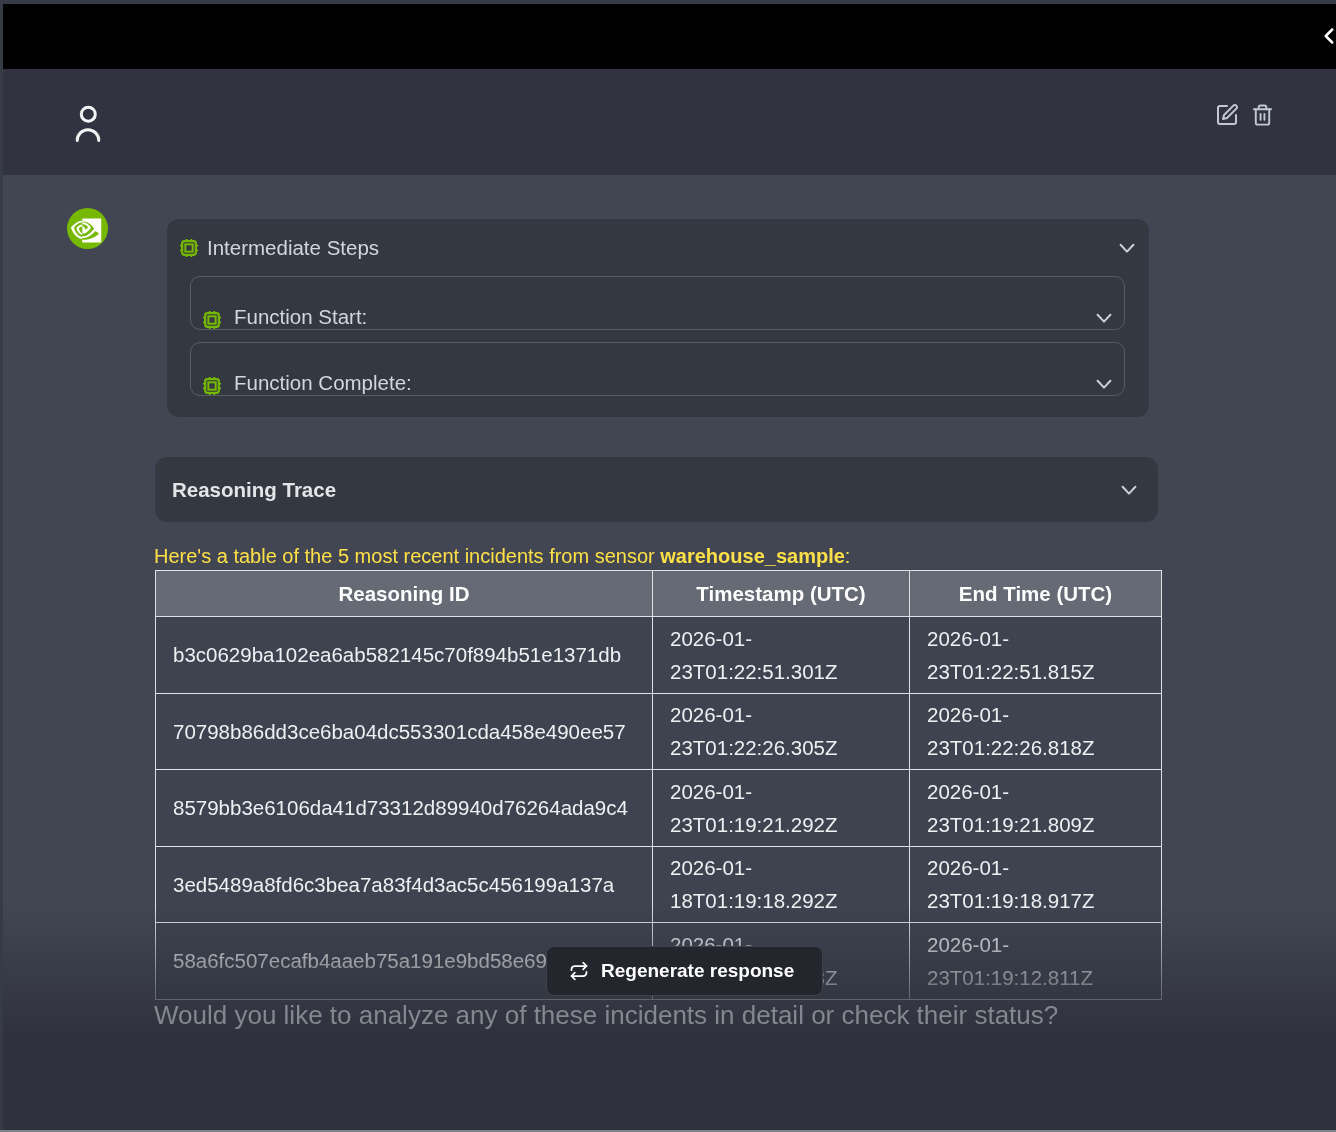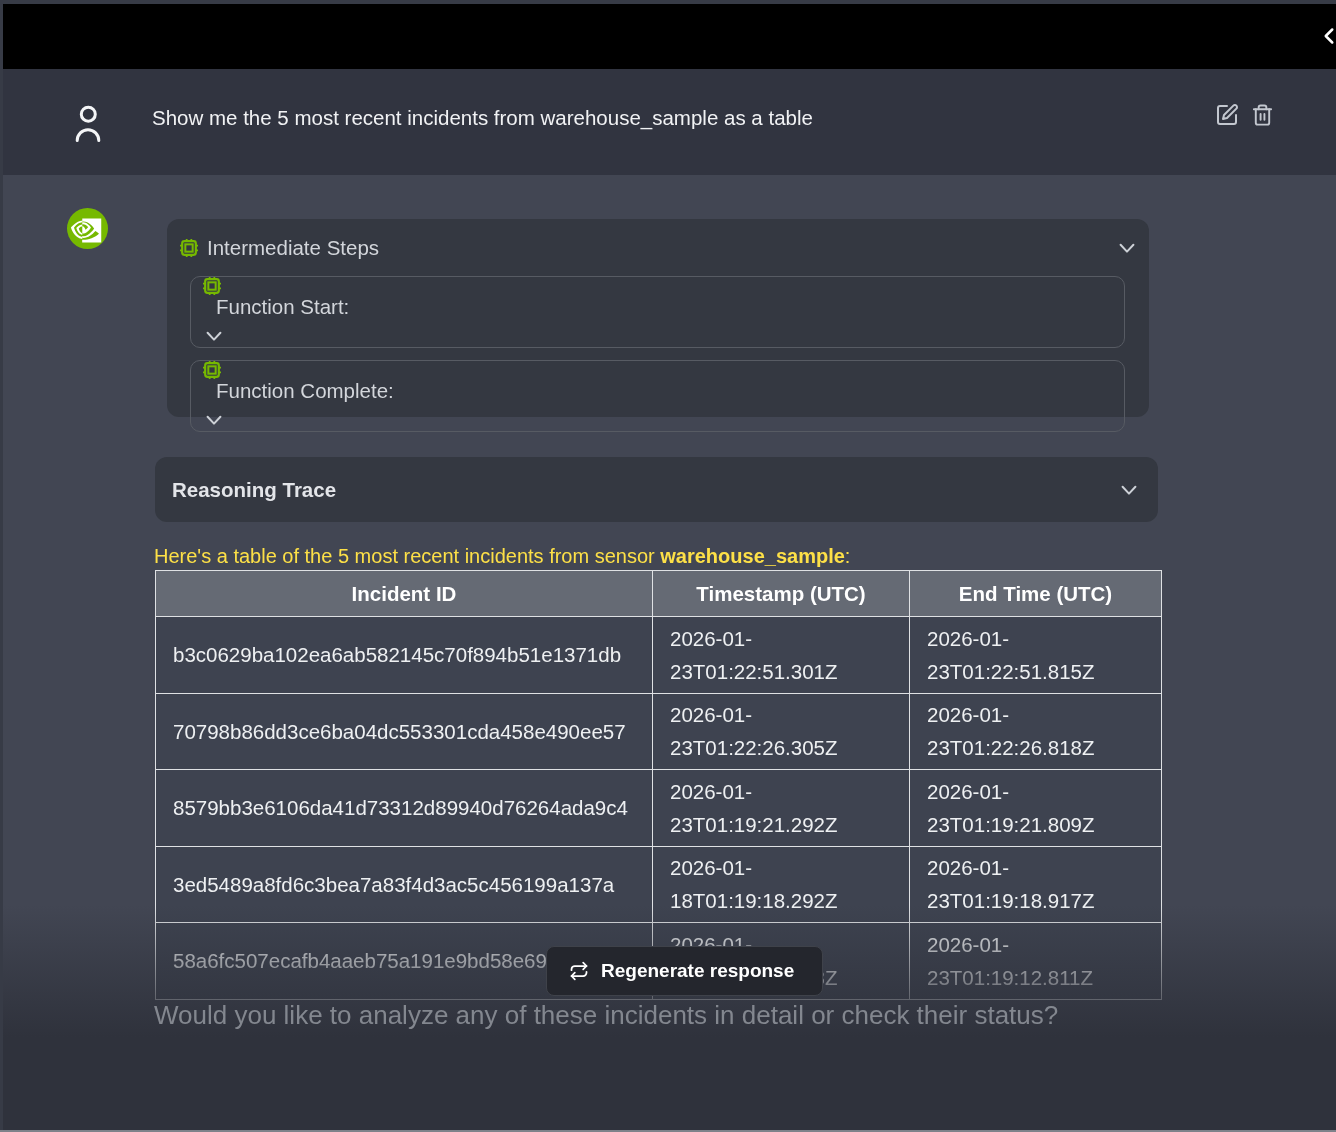--- a/index.html
+++ b/index.html
@@ -24,22 +24,22 @@
 
   
   #nv-avatar { position:absolute; left:64px; top:204px; width:41px; height:41px; }
 
   .panel { position:absolute; background:#343841; border-radius:12px; }
   #steps-panel { left:164px; top:215px; width:982px; height:198px; }
   .phead { display:flex; align-items:center; height:57px; padding:0 11px 0 13px; cursor:pointer; }
   .phead .chip { width:18px; height:18px; color:#76b900; flex:none; }
   .phead .plabel { margin-left:9px; color:#d3d6db; font-size:20.5px; flex:1 1 auto; }
   .chev { width:22px; height:22px; color:#cdd1d7; flex:none; }
-  .subpanel { margin:0 24px 12px 23px; height:72px; border:1px solid #575b63; border-radius:10px;
-    display:flex; align-items:flex-start; padding:0 9px 0 12px; cursor:pointer;flex-direction:column; }
+  .subpanel { margin:0 24px 12px 23px; height:54px; border:1px solid #575b63; border-radius:10px;
+    display:flex; align-items:flex-end; padding:0 9px 0 12px; cursor:pointer; }
   .subpanel .chip { width:18px; height:18px; color:#76b900; flex:none; }
   .subpanel .plabel { margin-left:13px; color:#d3d6db; font-size:20.5px; flex:1 1 auto; }
 
   #reason-panel { left:152px; top:453px; width:1003px; height:65px; }
   #reason-panel .phead { height:65px; padding:0 18px 0 17px; }
   #reason-panel .plabel { margin-left:0; font-weight:700; color:#e3e5e9; }
 
   #intro { position:absolute; left:151px; top:538px; height:28px; line-height:28px;
     color:#fde047; font-size:20px; }
   #intro b { font-weight:700; }
@@ -93,21 +93,20 @@
     </div>
   </div>
 
   <div id="userrow">
     <div class="uavatar">
       <svg viewBox="0 0 36 42" fill="none" stroke="currentColor" stroke-width="3" stroke-linecap="round">
           <circle cx="18.3" cy="13.2" r="7"></circle>
           <path d="M7.2 39.5a10.8 10.8 0 0 1 21.6 0"></path>
         </svg>
     </div>
-    <div class="utext">Show me the 5 most recent incidents from warehouse_sample as a table</div>
     <button class="iconbtn" id="edit-btn">
       <svg viewBox="0 0 24 24" fill="none" stroke="currentColor" stroke-width="2" stroke-linecap="round" stroke-linejoin="round">
           <path d="M12 3H5a2 2 0 0 0-2 2v14a2 2 0 0 0 2 2h14a2 2 0 0 0 2-2v-7"></path>
           <path d="M18.375 2.625a2.121 2.121 0 1 1 3 3L12 15l-4 1 1-4Z"></path>
         </svg>
     </button>
     <button class="iconbtn" id="del-btn">
       <svg viewBox="0 0 24 24" fill="none" stroke="currentColor" stroke-width="2" stroke-linecap="round" stroke-linejoin="round">
           <path d="M3 6h18"></path>
           <path d="M19 6v14a2 2 0 0 1-2 2H7a2 2 0 0 1-2-2V6"></path>
@@ -192,21 +191,21 @@
 
   <div id="tblwrap">
     <table>
       <colgroup>
           <col class="c1">
           <col class="c2">
           <col class="c3">
         </colgroup>
       <thead>
           <tr id="thr">
-            <th>Incident ID</th>
+            <th>Reasoning ID</th>
             <th>Timestamp (UTC)</th>
             <th>End Time (UTC)</th>
           </tr>
         </thead>
       <tbody id="tbody">
           <tr>
             <td class="hash">b3c0629ba102ea6ab582145c70f894b51e1371db</td>
             <td>2026-01-23T01:22:51.301Z</td>
             <td>2026-01-23T01:22:51.815Z</td>
           </tr>

